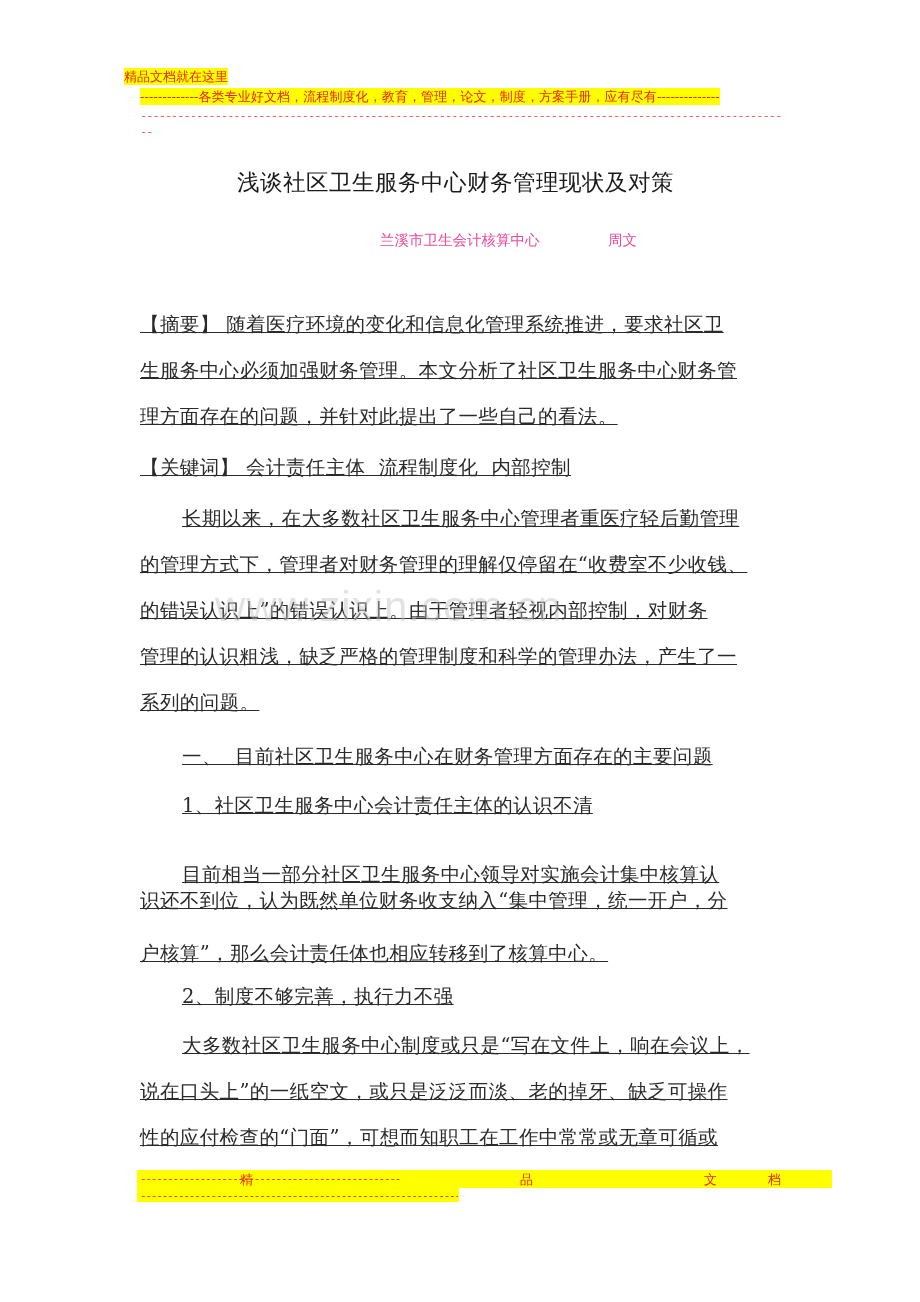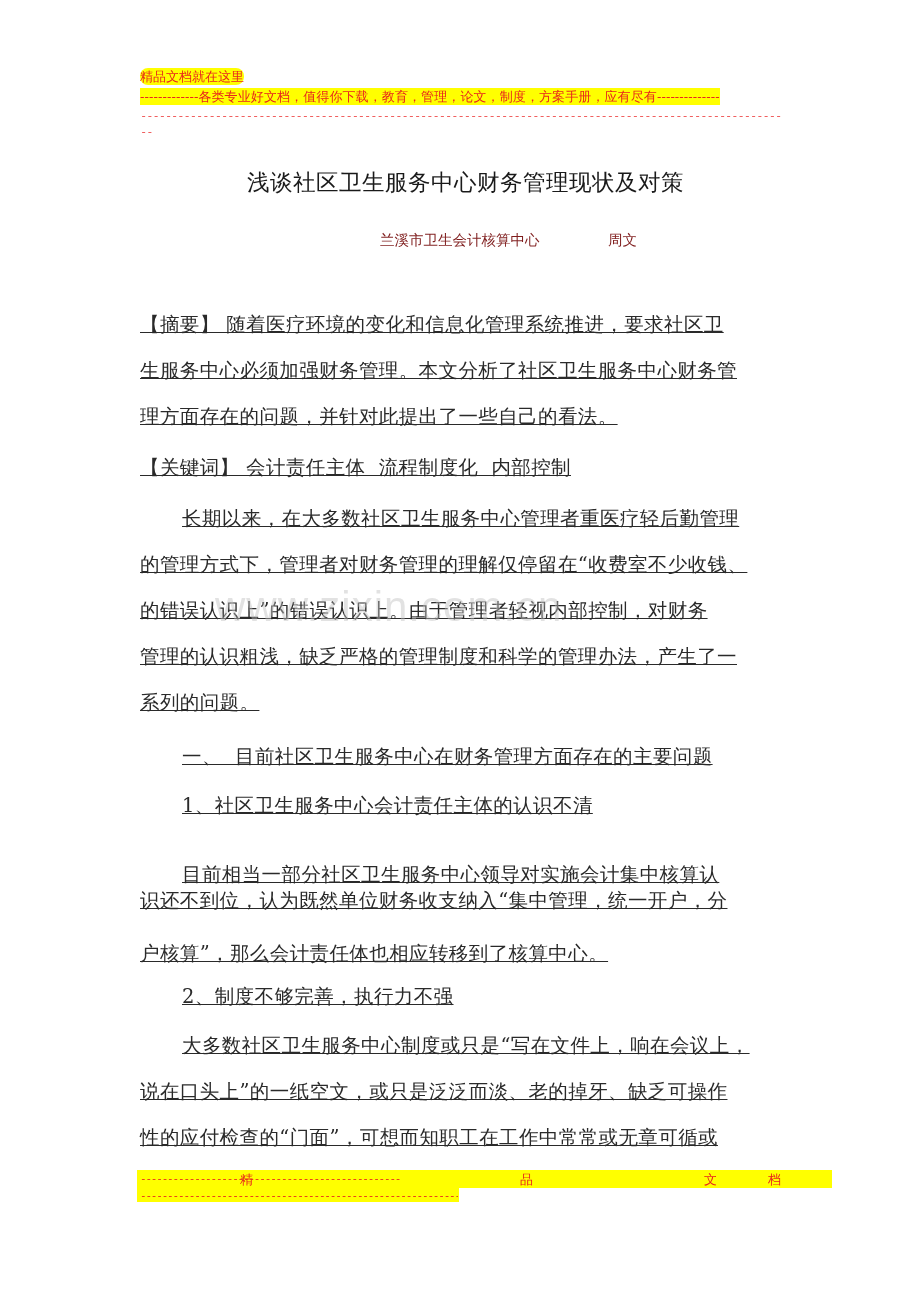--- a/index.html
+++ b/index.html
@@ -2,36 +2,36 @@
 <html><head>
   <meta charset="utf-8">
   <style>
     html, body { margin: 0; padding: 0; background: #ffffff; }
     body { width: 920px; height: 1302px; position: relative; overflow: hidden;
            font-family: "DejaVu Serif", "Liberation Serif", serif; color: #222; }
     .abs { position: absolute; white-space: pre; }
     .hl { background: #ffff00; color: #e8261c; font-size: 13px; line-height: 17px; font-family: "DejaVu Serif", serif; }
     .dash-red { color: #f06060; font-size: 12px; letter-spacing: -1px; font-family: "DejaVu Sans Mono", monospace; line-height: 12px; }
     .title { font-size: 22.5px; color: #1a1a1a; letter-spacing: 0.5px; }
-    .byline { font-size: 14.5px; color: #7f1d1d; }
+    .byline { font-size: 14.5px; color: #ec4899; }
     .body { font-size: 19.5px; color: #2a2a2a; letter-spacing: 0.4px; line-height: 24px; text-decoration: underline; }
     .watermark { position: absolute; left: 215px; top: 583px; font-family: "Liberation Sans", sans-serif;
                  font-size: 42px; color: rgba(190,190,190,0.45); letter-spacing: 1px; pointer-events: none; }
     .footer-bar { position: absolute; background: #ffff00; color: #e8261c; font-size: 13px; line-height: 16px; }
     .footer-dash { font-family: "DejaVu Sans Mono", monospace; font-size: 11px; letter-spacing: -1.2px; color: #e8261c; }
   </style>
 </head>
 <body>
 
-<div class="abs hl" style="left:140px; top:68px;border-radius:8px;">精品文档就在这里</div>
-<div class="abs hl" style="left:140px; top:88px; letter-spacing:0.1px;">-------------各类专业好文档，值得你下载，教育，管理，论文，制度，方案手册，应有尽有--------------</div>
+<div class="abs hl" style="left:124px; top:68px;">精品文档就在这里</div>
+<div class="abs hl" style="left:140px; top:88px; letter-spacing:0.1px;">-------------各类专业好文档，流程制度化，教育，管理，论文，制度，方案手册，应有尽有--------------</div>
 <div class="abs dash-red" style="left:140px; top:110px; width:642px; overflow:hidden;">----------------------------------------------------------------------------------------------------------------------------------------------------</div>
 <div class="abs dash-red" style="left:140px; top:126px;">--</div>
 
-<div class="abs title" style="left:247px; top:167px;">浅谈社区卫生服务中心财务管理现状及对策</div>
+<div class="abs title" style="left:237px; top:167px;">浅谈社区卫生服务中心财务管理现状及对策</div>
 
 <div class="abs byline" style="left:380px; top:231px;">兰溪市卫生会计核算中心</div>
 <div class="abs byline" style="left:608px; top:231px;">周文</div>
 
 <div class="abs body" style="left:140px; top:313px;">【摘要】 随着医疗环境的变化和信息化管理系统推进，要求社区卫</div>
 <div class="abs body" style="left:140px; top:359px;">生服务中心必须加强财务管理。本文分析了社区卫生服务中心财务管</div>
 <div class="abs body" style="left:140px; top:405px;">理方面存在的问题，并针对此提出了一些自己的看法。</div>
 <div class="abs body" style="left:140px; top:456px;">【关键词】 会计责任主体  流程制度化  内部控制</div>
 
 <div class="abs body" style="left:182px; top:507px;">长期以来，在大多数社区卫生服务中心管理者重医疗轻后勤管理</div>

